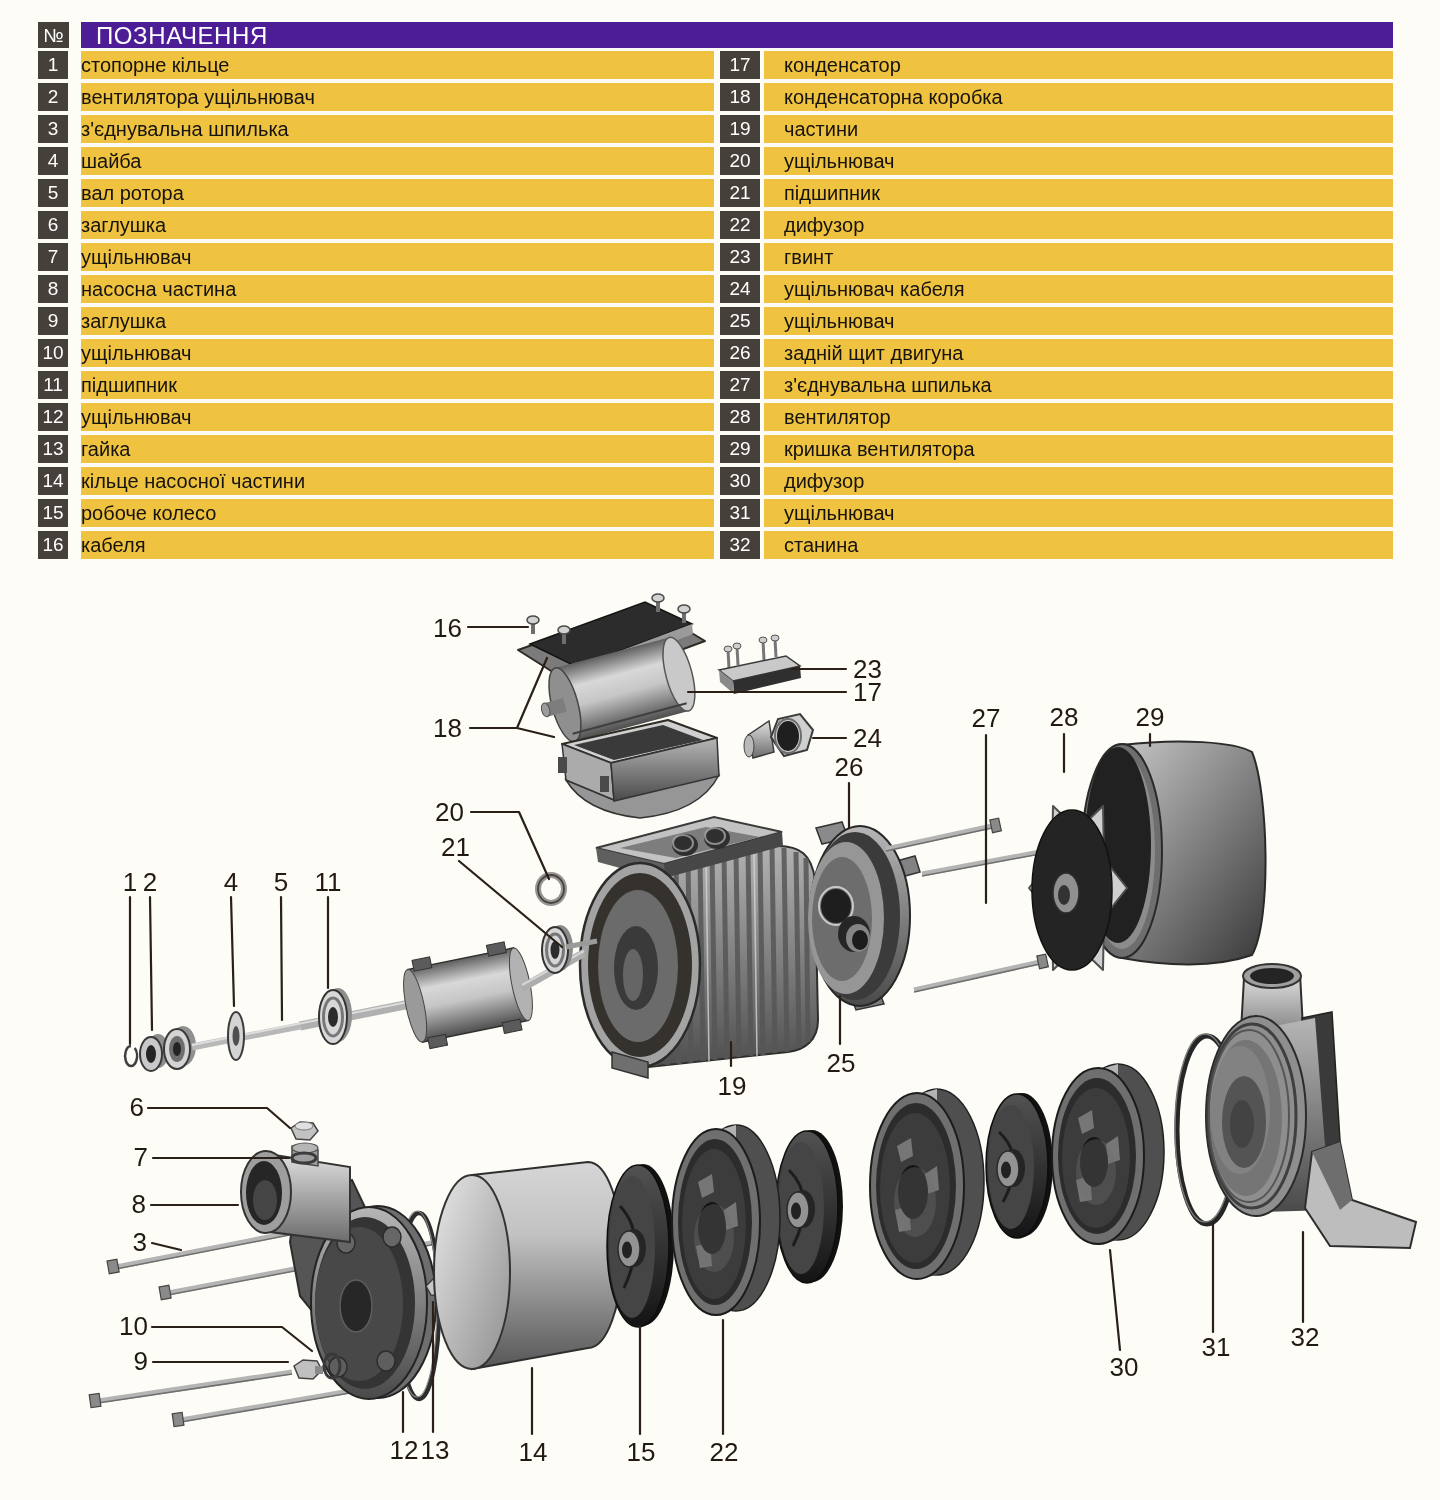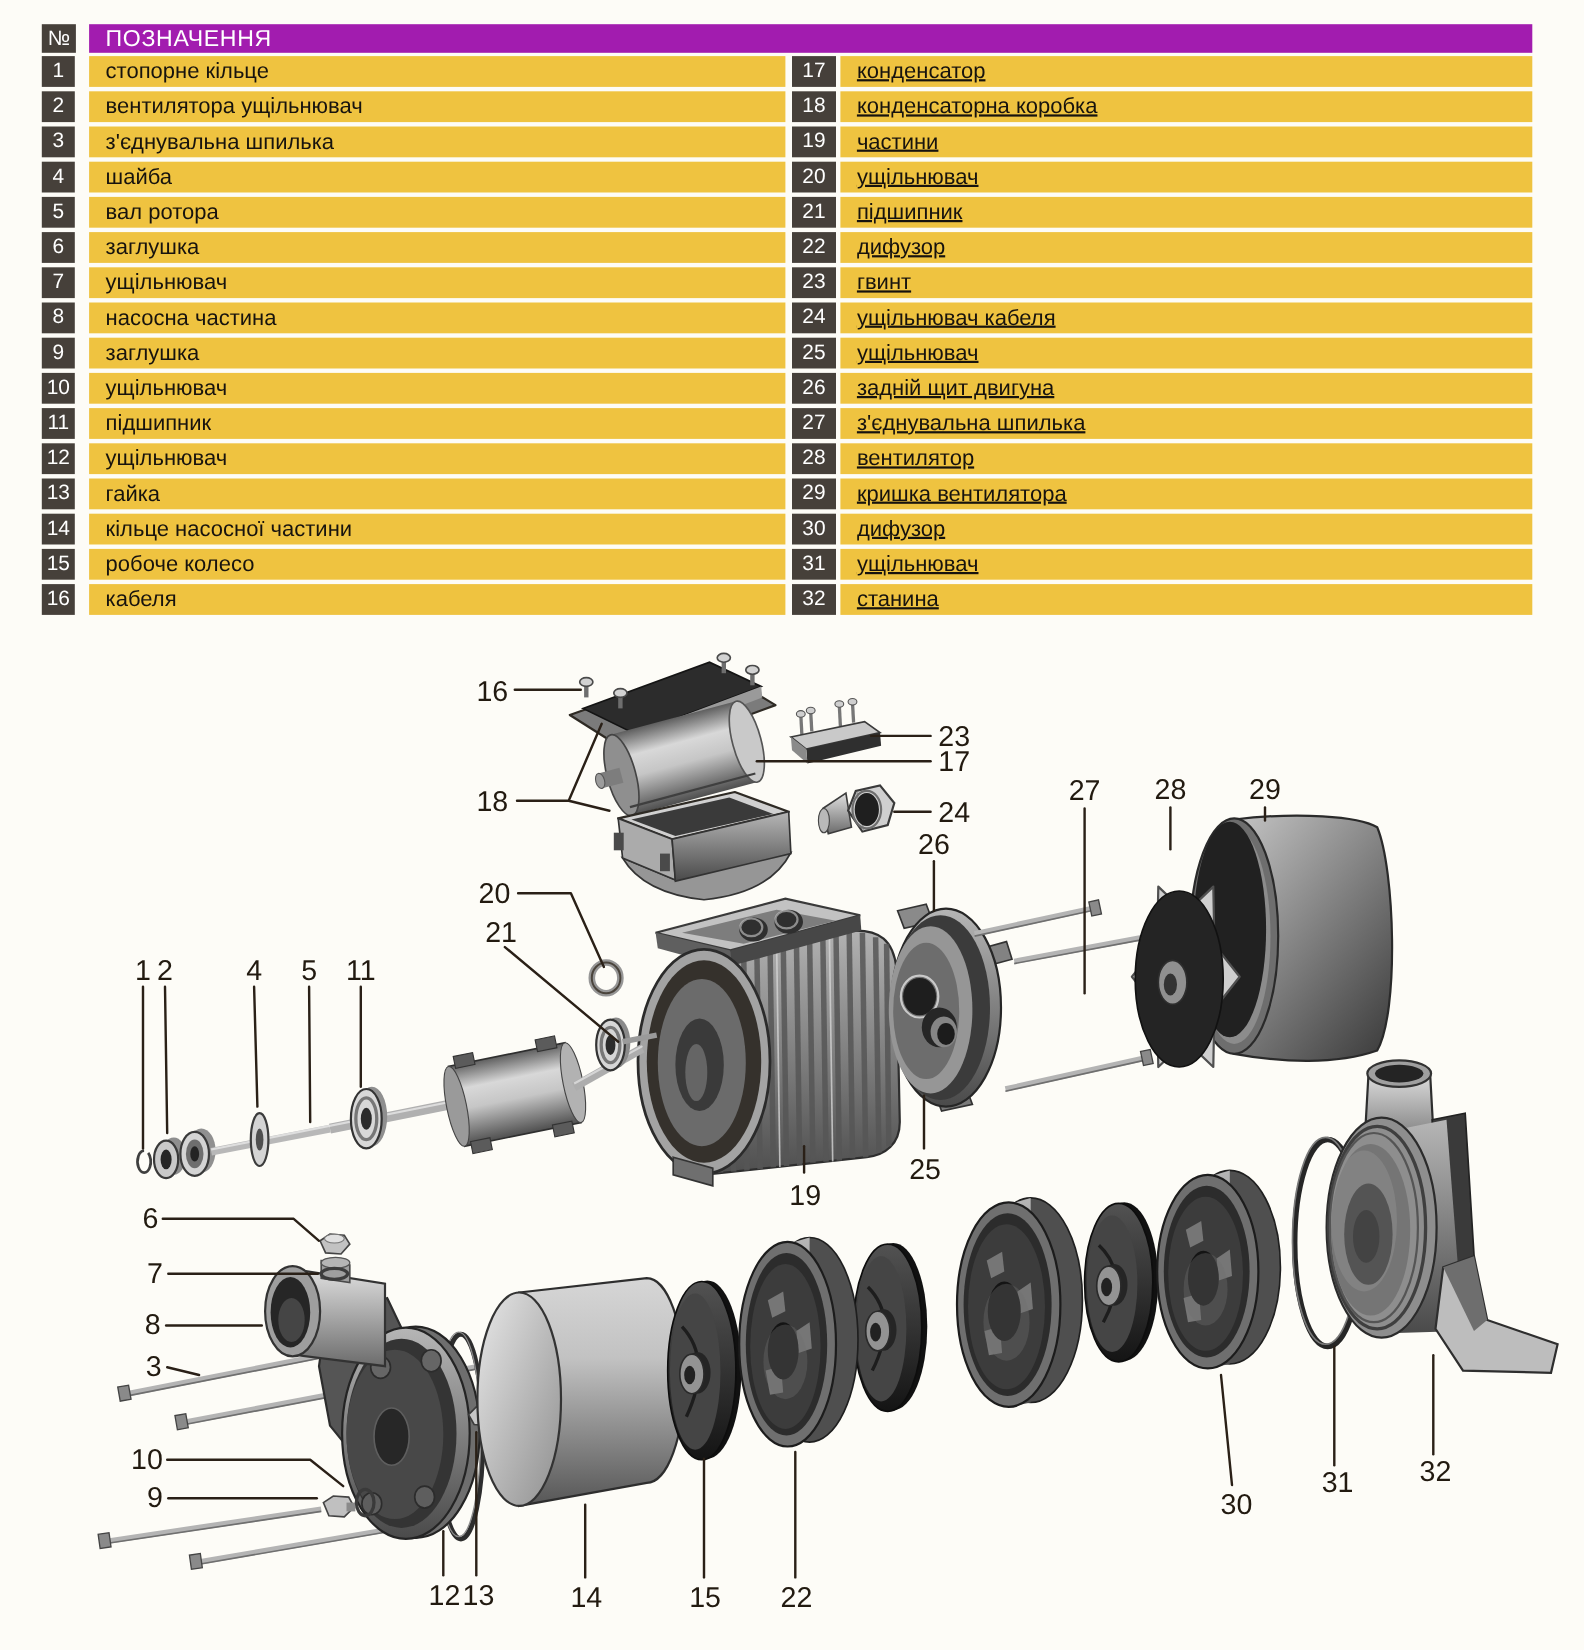--- a/index.html
+++ b/index.html
@@ -3,30 +3,30 @@
 <meta charset="utf-8">
 <style>
   html,body{margin:0;padding:0;}
   body{width:1440px;height:1500px;background:#ffffff;}
   .page{position:relative;width:1440px;height:1500px;background:#fdfcf7;overflow:hidden;
         font-family:"Liberation Sans",sans-serif;}
   
   .thead{position:absolute;left:38px;top:22px;width:1355px;height:26px;display:flex;}
   .th-num{width:31px;background:#46403a;color:#fff;font-size:19px;line-height:27px;text-align:center;}
   .th-gap{width:12px;}
-  .th-des{flex:1;background:#a21caf;color:#fff;font-size:21px;line-height:27px;padding-left:15px;letter-spacing:.6px;}
+  .th-des{flex:1;background:#4c1d95;color:#fff;font-size:24px;line-height:27px;padding-left:15px;letter-spacing:.6px;}
   .col{position:absolute;top:51px;}
   .col-left{left:38px;width:676px;}
   .col-right{left:720px;width:673px;}
   .prow{display:flex;height:28px;margin-bottom:4px;}
   .prow .num{background:#46403a;color:#fff;text-align:center;font-size:19px;line-height:28px;}
   .col-left .num{width:30px;margin-right:13px;}
   .col-right .num{width:40px;margin-right:4px;}
-  .prow .label{flex:1;background:#efc340;color:#17130e;font-size:20px;line-height:28px;padding-left:15px;white-space:nowrap;}
-  .col-right .label{text-decoration:underline;}
+  .prow .label{flex:1;background:#efc340;color:#17130e;font-size:20px;line-height:28px;white-space:nowrap;}
+  .col-right .label{padding-left:20px;}
   
   svg.diagram{position:absolute;left:0;top:0;}
   .co{font-family:"Liberation Sans",sans-serif;font-size:26px;fill:#221a10;}
   .ld{stroke:#2a2017;stroke-width:2.2;fill:none;stroke-linecap:round;stroke-linejoin:round;}
   .oln{stroke:#2e2a24;stroke-width:2;stroke-linejoin:round;}
   .fin{stroke:#565656;stroke-width:5;opacity:.85;}
   .finlite{stroke:#d5d5d5;stroke-width:1.5;opacity:.8;}
 </style>
 </head>
 <body>

